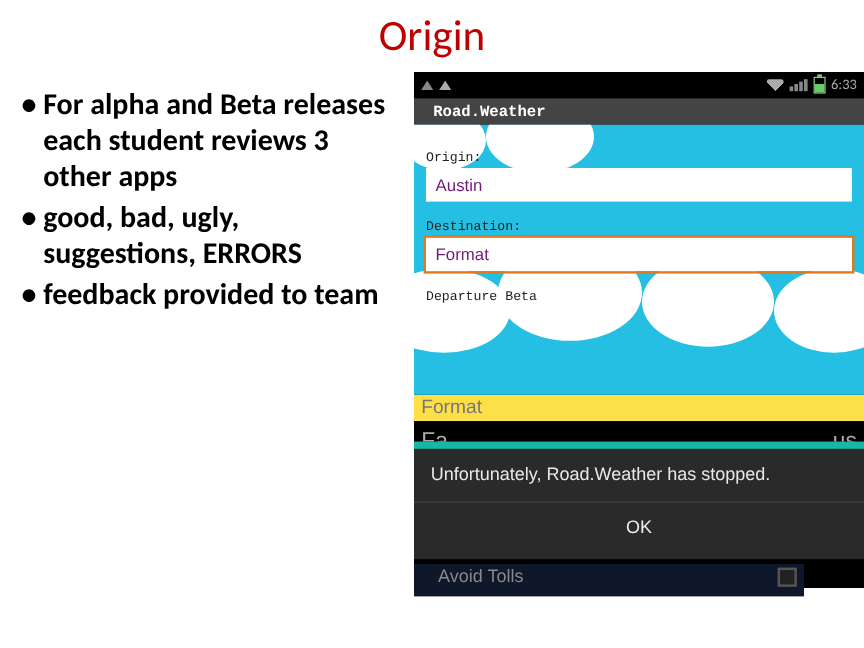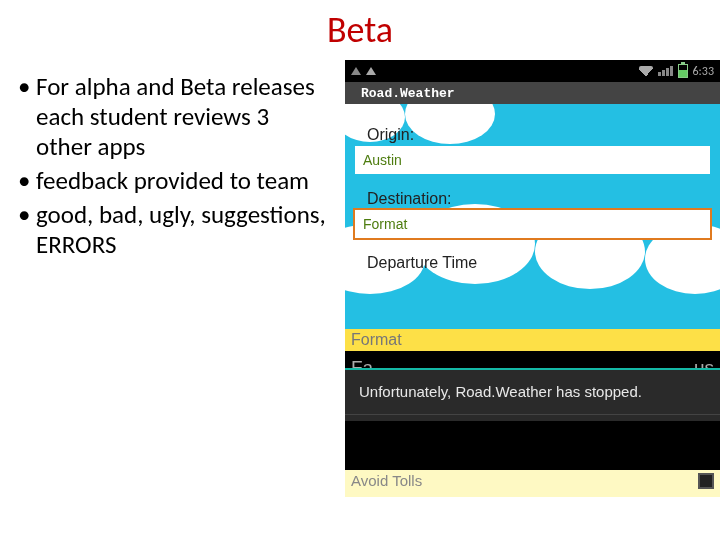--- a/index.html
+++ b/index.html
@@ -25,20 +25,21 @@
     width: 310px;
     font-size: 25px;
     color: #000;
     line-height: 1.2;
   }
   .bullets li {
     list-style: none;
     position: relative;
     padding-left: 18px;
     margin-bottom: 4px;
+    font-weight: bold;
   }
   .bullets li::before {
     content: "•";
     position: absolute;
     left: 0;
     top: 0;
   }
   .phone {
     position: absolute;
     top: 60px;
@@ -86,35 +87,35 @@
     position: relative;
     height: 225px;
     overflow: hidden;
   }
   .cloud {
     position: absolute;
     background: #fff;
     border-radius: 50%;
   }
   .label {
-    font-family: Liberation Sans, sans-serif;
-    font-size: 16px;
+    font-family: Liberation Mono, monospace;
+    font-size: 11px;
     color: #222;
-    margin: 8px 0 2px 22px;
+    margin: 8px 0 2px 10px;
   }
   .field {
     margin: 0 10px;
     background: #fff;
     height: 28px;
     display: flex;
     align-items: center;
     padding: 0 8px;
     font-family: Arial, sans-serif;
     font-size: 14px;
-    color: #4d7c0f;
+    color: #701a75;
   }
   .field.orange { outline: 2px solid #e07a1f; }
   .dark-strip {
     background: #fde047;
     color: #777;
     font-family: Arial, sans-serif;
     font-size: 16px;
     padding: 2px 6px;
   }
   .dark-strip2 {
@@ -128,61 +129,61 @@
   }
   .dialog {
     position: absolute;
     left: 345px;
     top: 368px;
     width: 375px;
     background: #2a2a2a;
     font-family: Arial, sans-serif;
     color: #e8e8e8;
     padding-bottom: 6px;
-    border-top: 2px solid #14b8a6;
+    border-top: 6px solid #14b8a6;
   }
   .dialog .msg {
     padding: 12px 14px 12px 14px;
     font-size: 15px;
     line-height: 1.35;
   }
   .dialog .divider { height:1px; background:#444; margin: 0 0 0 0; }
   .dialog .ok {
     text-align: center;
     padding: 12px 0;
     font-size: 15px;
     color: #eee;
   }
   .avoid {
     position: absolute;
     left: 345px;
     top: 470px;
-    width: 375px;
-    background: #fef9c3;
+    width: 325px;
+    background: #0f172a;
     color: #888;
     font-family: Arial, sans-serif;
     font-size: 15px;
-    padding: 2px 6px 8px 6px;
+    padding: 2px 6px 8px 20px;
     display: flex;
     justify-content: space-between;
     align-items: center;
   }
   .cbox {
     width: 16px; height: 16px; border: 2px solid #555; background: #222;
   }
 </style>
 </head>
 <body>
 
-<h1 class="title">Beta</h1>
+<h1 class="title">Origin</h1>
 
 <ul class="bullets">
   <li>For alpha and Beta releases each student reviews 3 other apps</li>
+  <li>good, bad, ugly, suggestions, ERRORS</li>
   <li>feedback provided to team</li>
-  <li>good, bad, ugly, suggestions, ERRORS</li>
 </ul>
 
 <div class="phone">
   <div class="statusbar">
     <span class="tri"></span>
     <span class="tri" style="border-bottom-color:#aaa"></span>
     <span style="flex:1"></span>
     <span class="wifi"></span>
     <span class="sig">
         <span></span>
@@ -208,33 +209,34 @@
 
     <div style="position:relative">
       <div class="label" style="margin-top:22px">Origin:</div>
       <div class="field">
         <span>Austin</span>
       </div>
       <div class="label" style="margin-top:16px">Destination:</div>
       <div class="field orange">
         <span>Format</span>
       </div>
-      <div class="label" style="margin-top:16px">Departure Time</div>
+      <div class="label" style="margin-top:16px">Departure Beta</div>
     </div>
   </div>
   <div class="dark-strip">
     <span>Format</span>
   </div>
   <div class="dark-strip2">
     <span>Fa</span>
     <span>us</span>
   </div>
 </div>
 
 <div class="dialog">
   <div class="msg">Unfortunately, Road.Weather has stopped.</div>
   <div class="divider"></div>
+  <div class="ok">OK</div>
 </div>
 
 <div class="avoid">
   <span>Avoid Tolls</span>
   <span class="cbox"></span>
 </div>
 
 </body></html>

